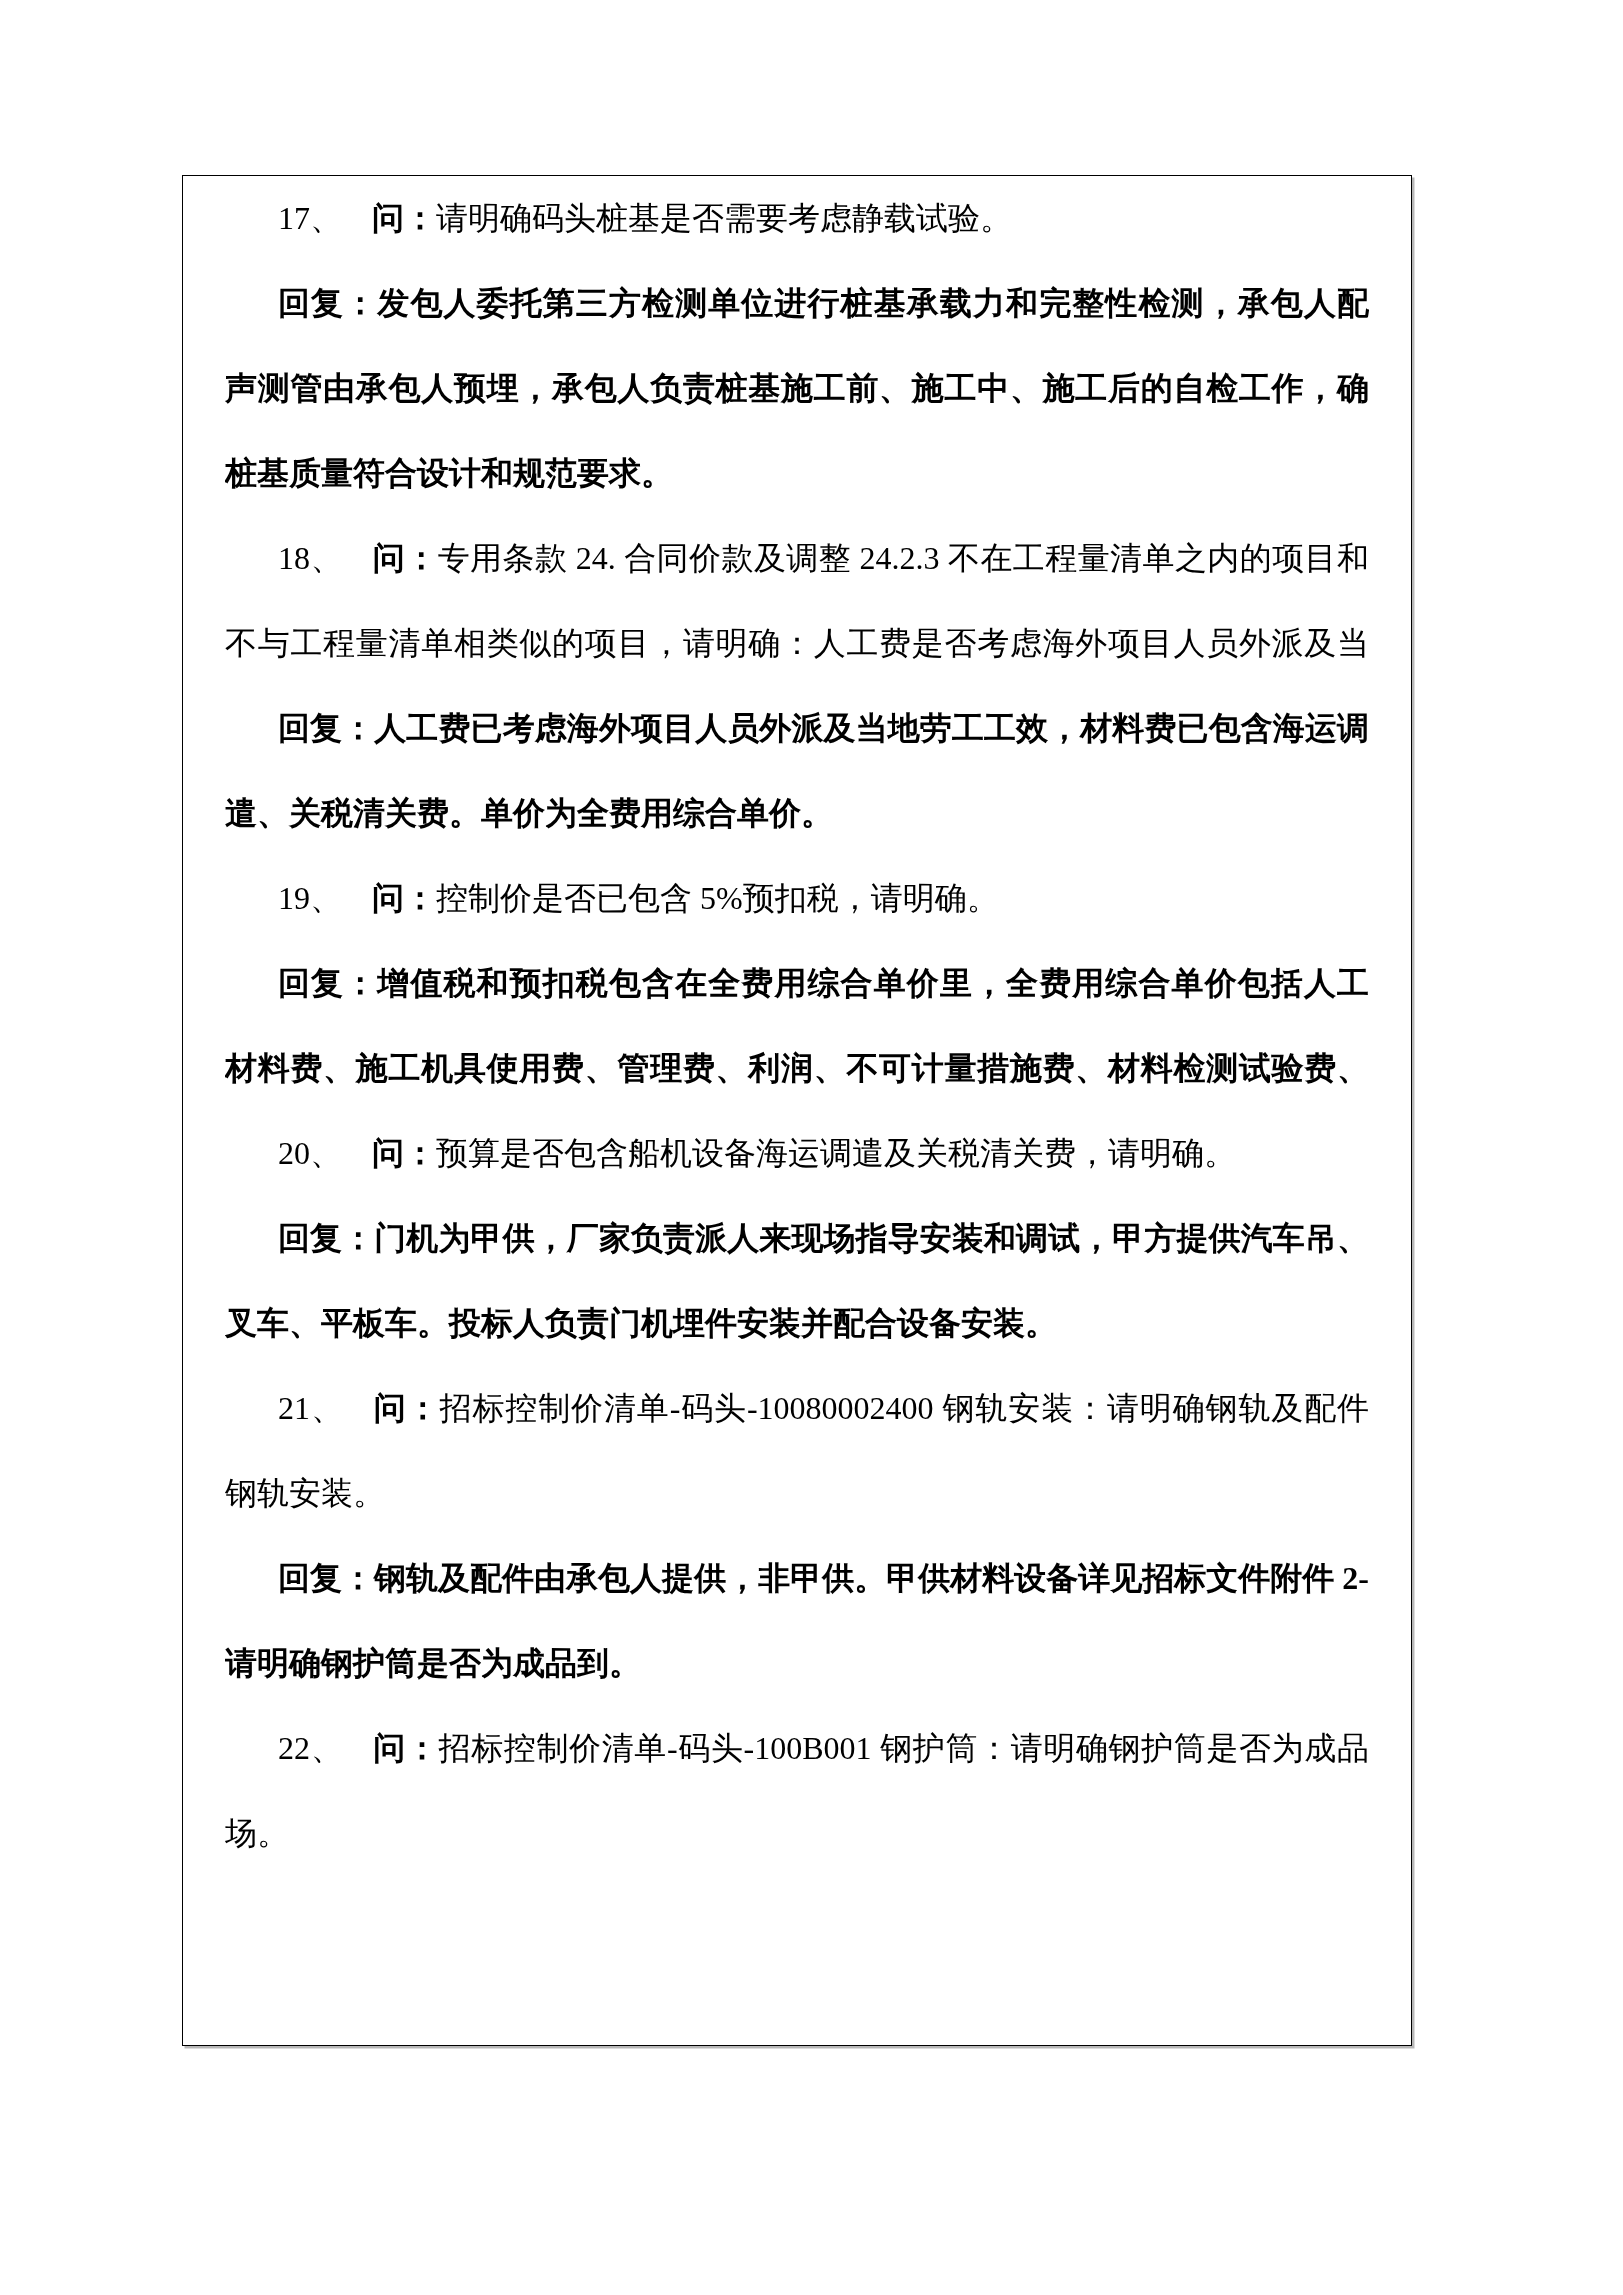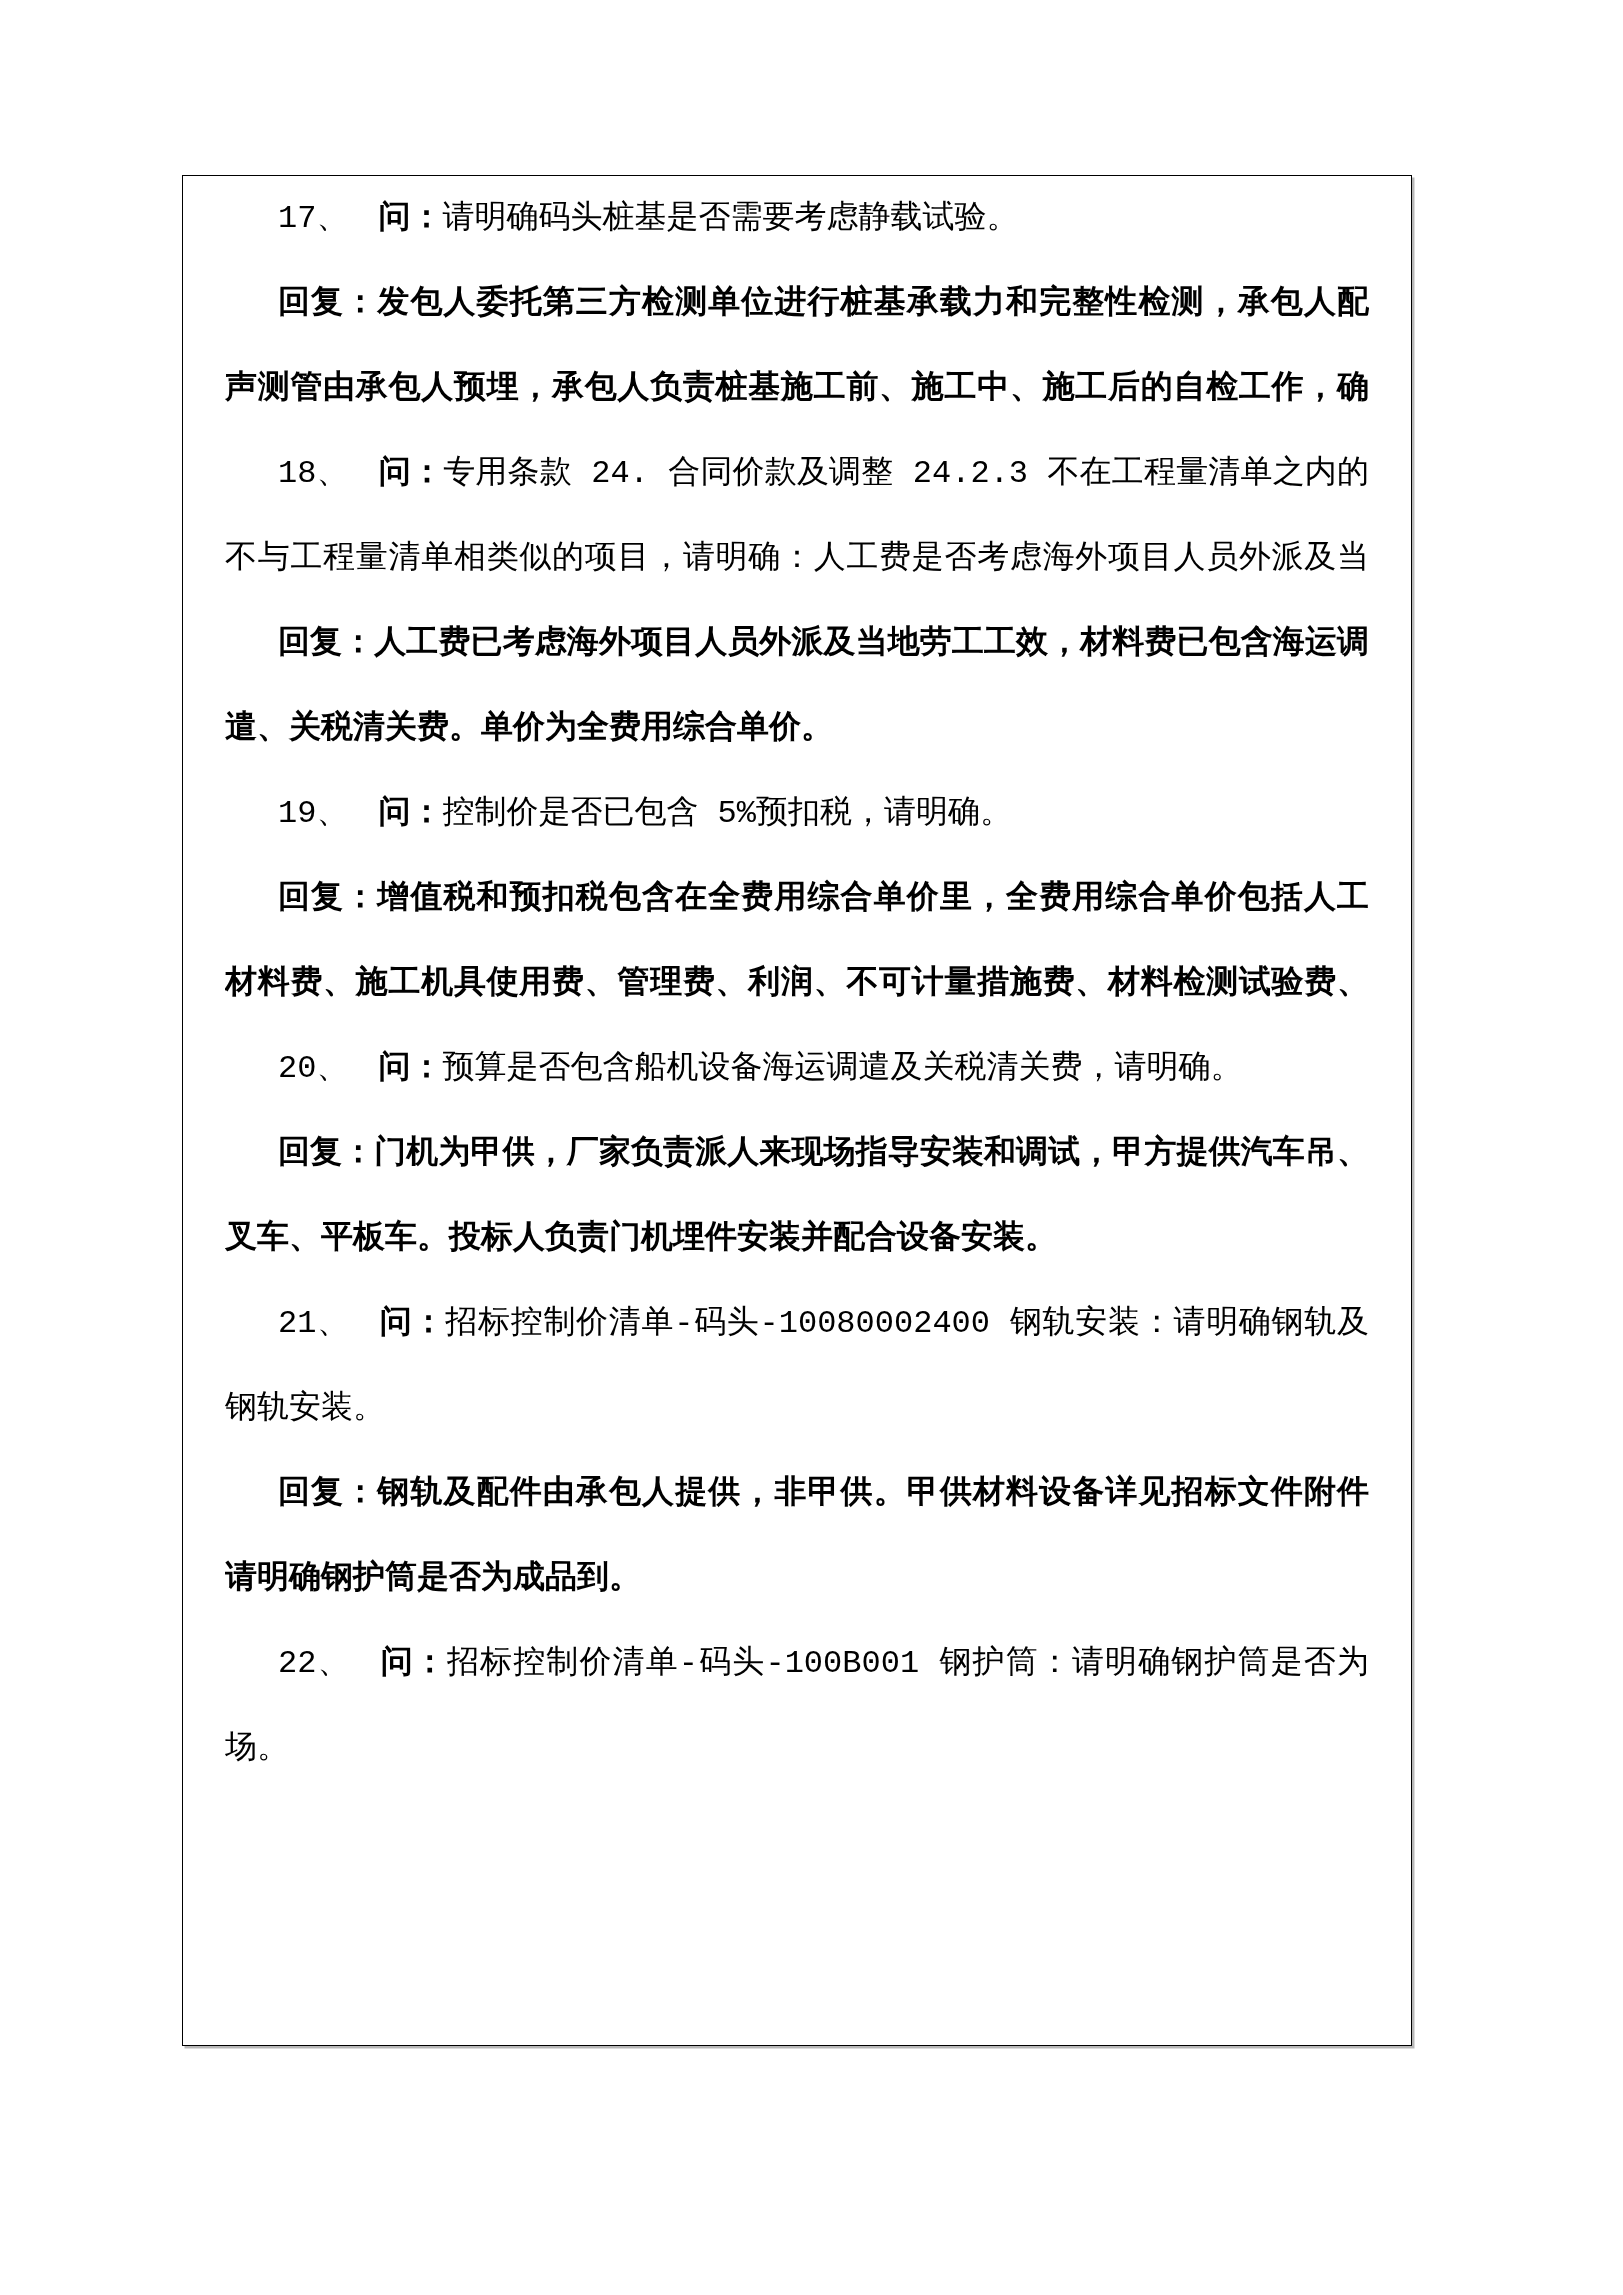--- a/index.html
+++ b/index.html
@@ -2,21 +2,21 @@
 <html style="font-size:13.5px"><head>
 <meta charset="utf-8">
 <style>
   html,body { margin:0; padding:0; background:#ffffff; }
   .page {
     position: relative;
     width: 1597px;
     height: 2295px;
     background: #ffffff;
     color: #000000;
-    font-family: Liberation Mono, monospace;
+    font-family: Liberation Serif, serif;
   }
   .doc-box {
     position: absolute;
     left: 182px;
     top: 175px;
     width: 1228px;
     height: 1869px;
     border: 1.7px solid #000000;
     background: #ffffff;
     box-shadow: 2.5px 2.5px 0 rgba(0,0,0,0.28);
@@ -40,20 +40,21 @@
 </head>
 <body>
 
 <div class="page">
   <div class="doc-box">
     <div class="doc-text">
 
       <div class="line indent"><span class="num">17、</span><span class="bold">问：</span><span>请明确码头桩基是否需要考虑静载试验。</span></div>
       <div class="line indent bold j"><span>回复：</span><span>发包人委托第三方检测单位进行桩基承载力和完整性检测，承包人配合。</span></div>
       <div class="line bold j">声测管由承包人预埋，承包人负责桩基施工前、施工中、施工后的自检工作，确保</div>
+      <div class="line bold">桩基质量符合设计和规范要求。</div>
 
       <div class="line indent j"><span class="num">18、</span><span class="bold">问：</span><span>专用条款 24. 合同价款及调整 24.2.3 不在工程量清单之内的项目和</span></div>
       <div class="line j">不与工程量清单相类似的项目，请明确：人工费是否考虑海外项目人员外派及当地</div>
       <div class="line indent bold j"><span>回复：</span><span>人工费已考虑海外项目人员外派及当地劳工工效，材料费已包含海运调</span></div>
       <div class="line bold">遣、关税清关费。单价为全费用综合单价。</div>
 
       <div class="line indent"><span class="num">19、</span><span class="bold">问：</span><span>控制价是否已包含 5%预扣税，请明确。</span></div>
       <div class="line indent bold j"><span>回复：</span><span>增值税和预扣税包含在全费用综合单价里，全费用综合单价包括人工费、</span></div>
       <div class="line bold j">材料费、施工机具使用费、管理费、利润、不可计量措施费、材料检测试验费、规</div>
 

